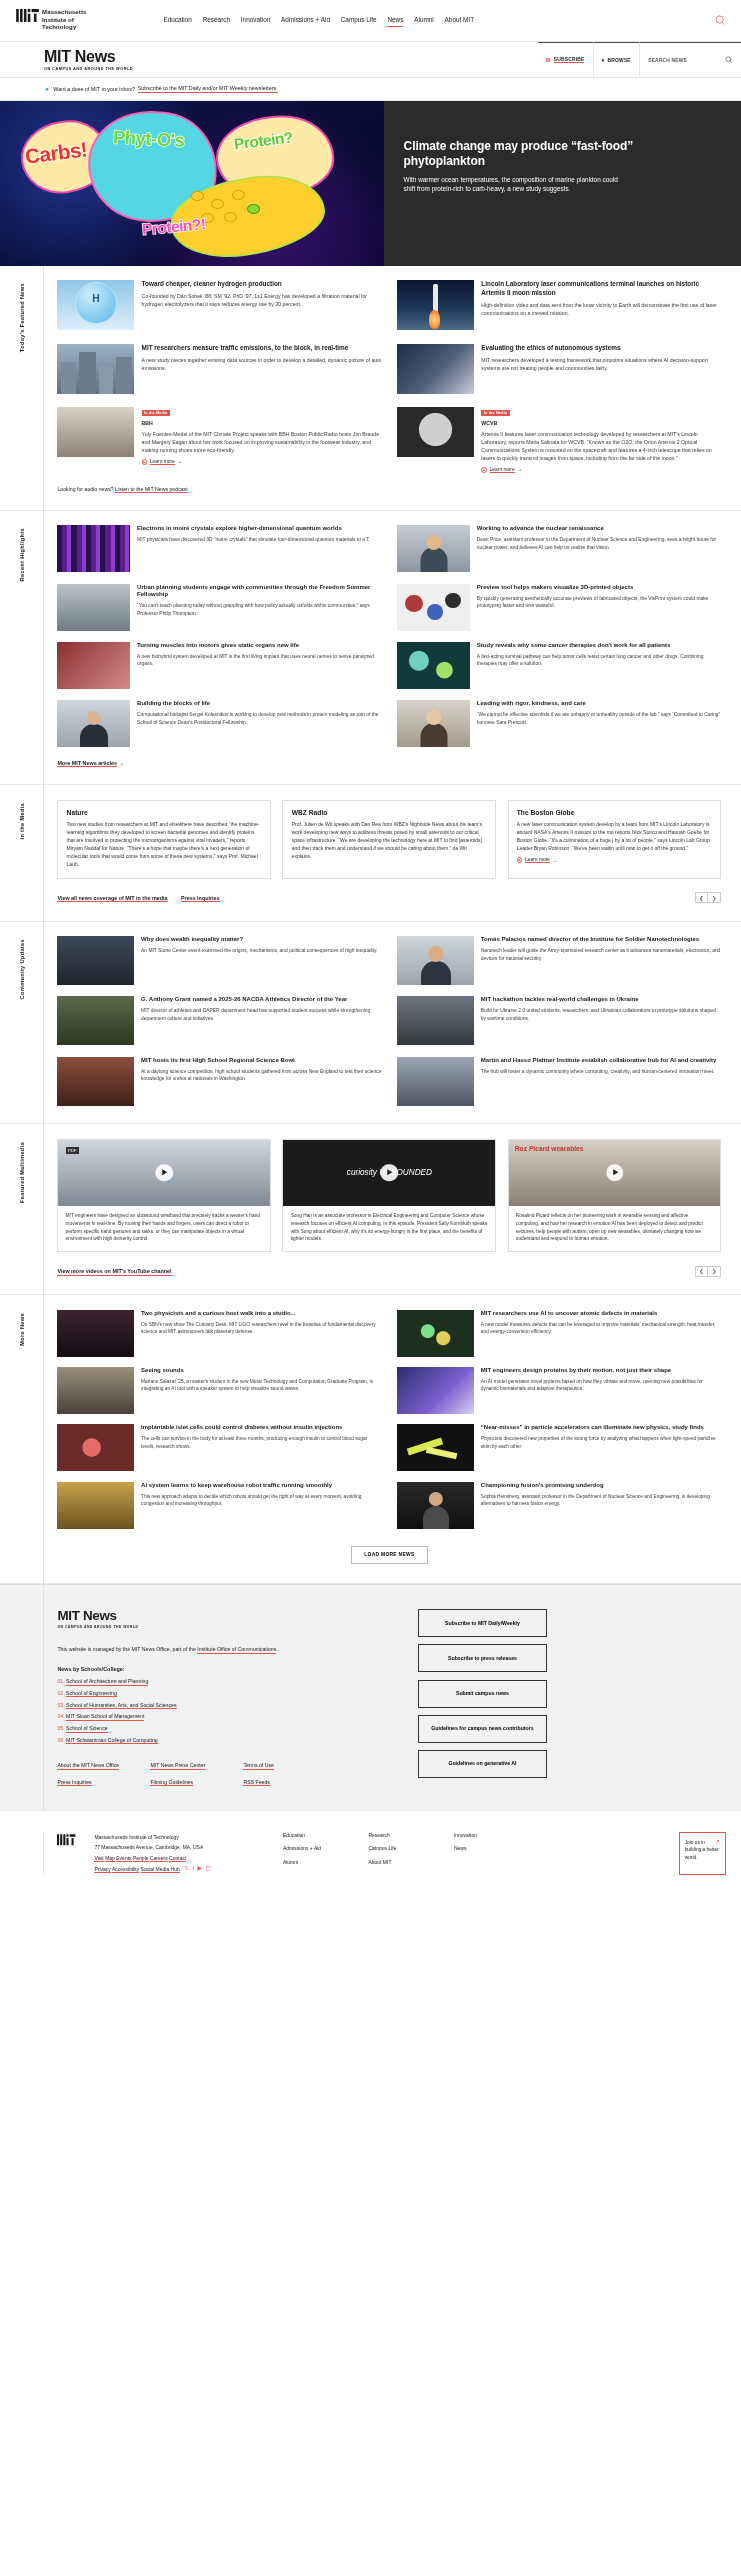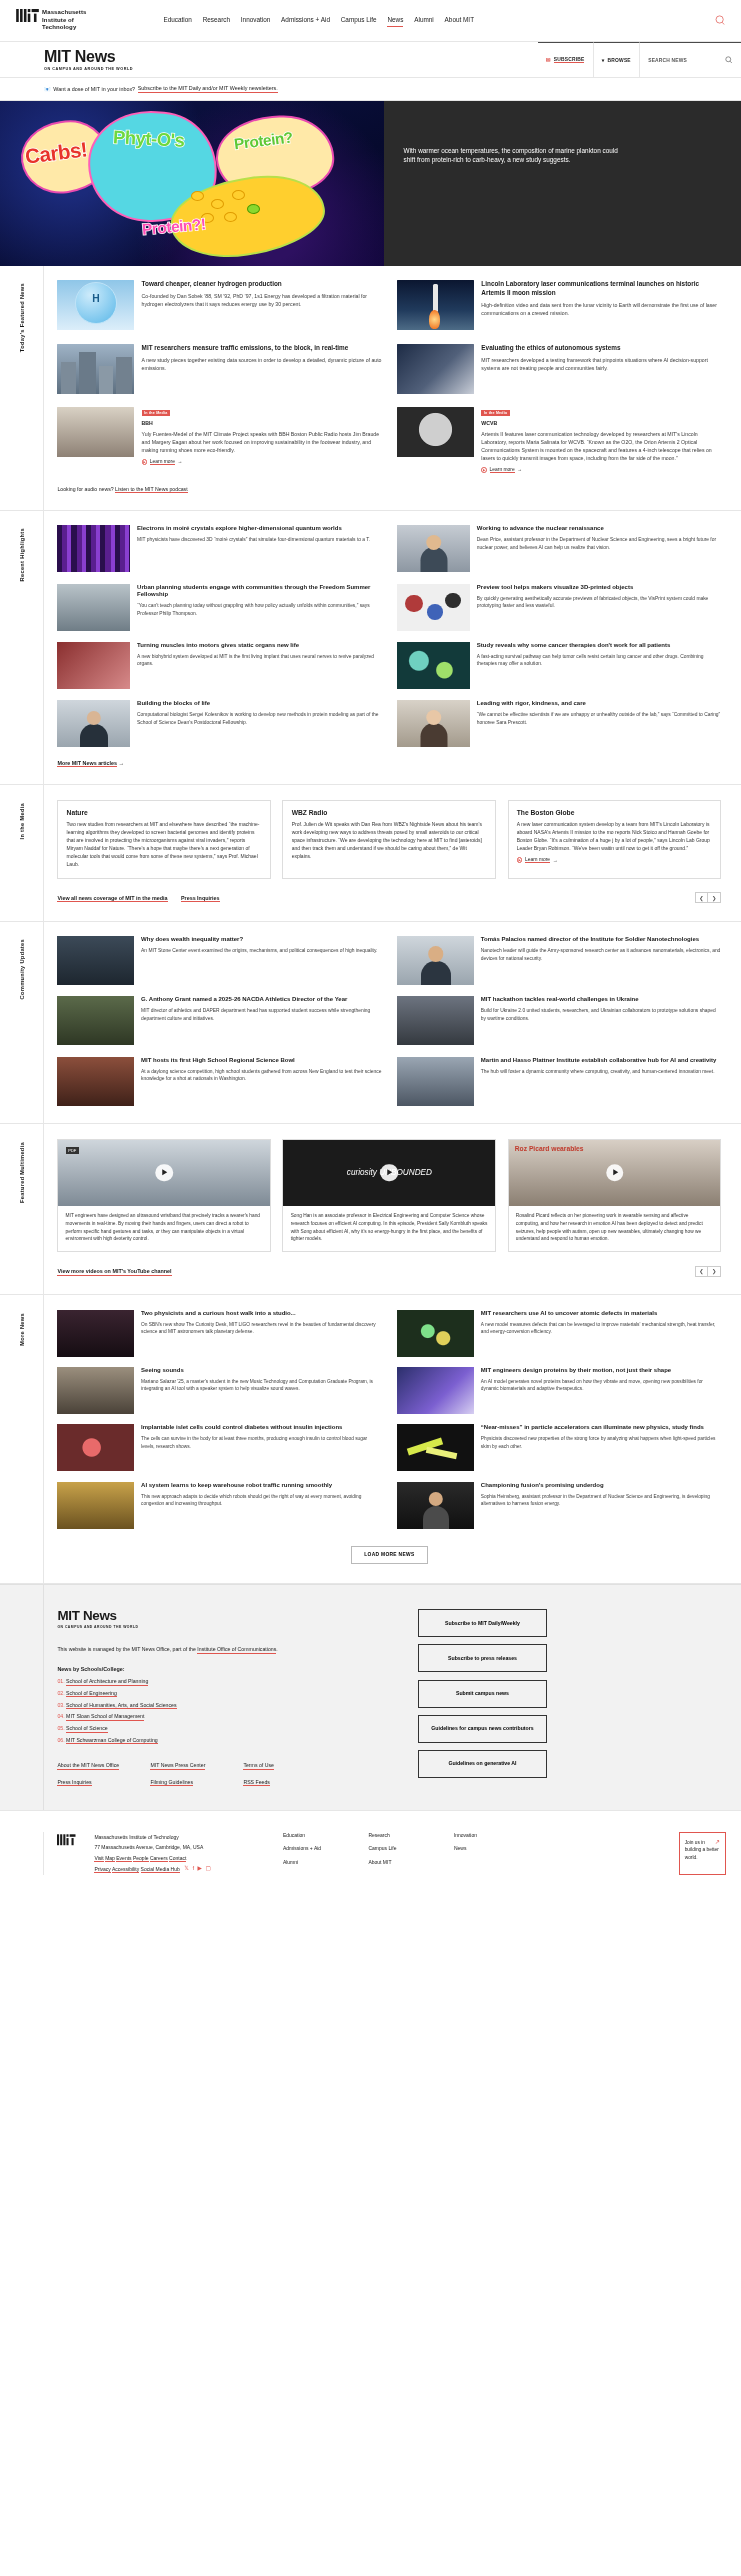--- a/index.html
+++ b/index.html
@@ -311,20 +311,21 @@
     <div class="pill" style="left:232px;top:89px;width:13.4px;height:10.3px;"></div>
     <div class="pill" style="left:201px;top:112px;width:13.4px;height:10.3px;"></div>
     <div class="pill" style="left:224px;top:111px;width:13.4px;height:10.3px;"></div>
     <div class="pill" style="left:247px;top:103px;width:13.4px;height:10.3px;background:#8bd82e;border-color:#4d9b00;"></div>
     <div class="comic-word" style="left:25px;top:40px;font-size:20.6px;color:#e8342b;">Carbs!</div>
     <div class="comic-word" style="left:113px;top:27px;font-size:18.5px;color:#6fd83f;transform:rotate(3deg);">Phyt-O's</div>
     <div class="comic-word" style="left:234px;top:31px;font-size:15.5px;color:#5fc836;">Protein?</div>
     <div class="comic-word" style="left:142px;top:117px;font-size:15.5px;color:#ff4fb6;transform:rotate(-5deg);">Protein?!</div>
   </div>
   <div class="hero-text">
+    <h1 class="hero-h1">Climate change may produce “fast-food” phytoplankton</h1>
     <p class="hero-p">With warmer ocean temperatures, the composition of marine plankton could shift from protein-rich to carb-heavy, a new study suggests.</p>
   </div>
 </section>
 
 <section class="section">
   <div class="rail">
       <span>Today's Featured News</span>
     </div>
   <div class="sect-body">
     <div class="feat-grid">

